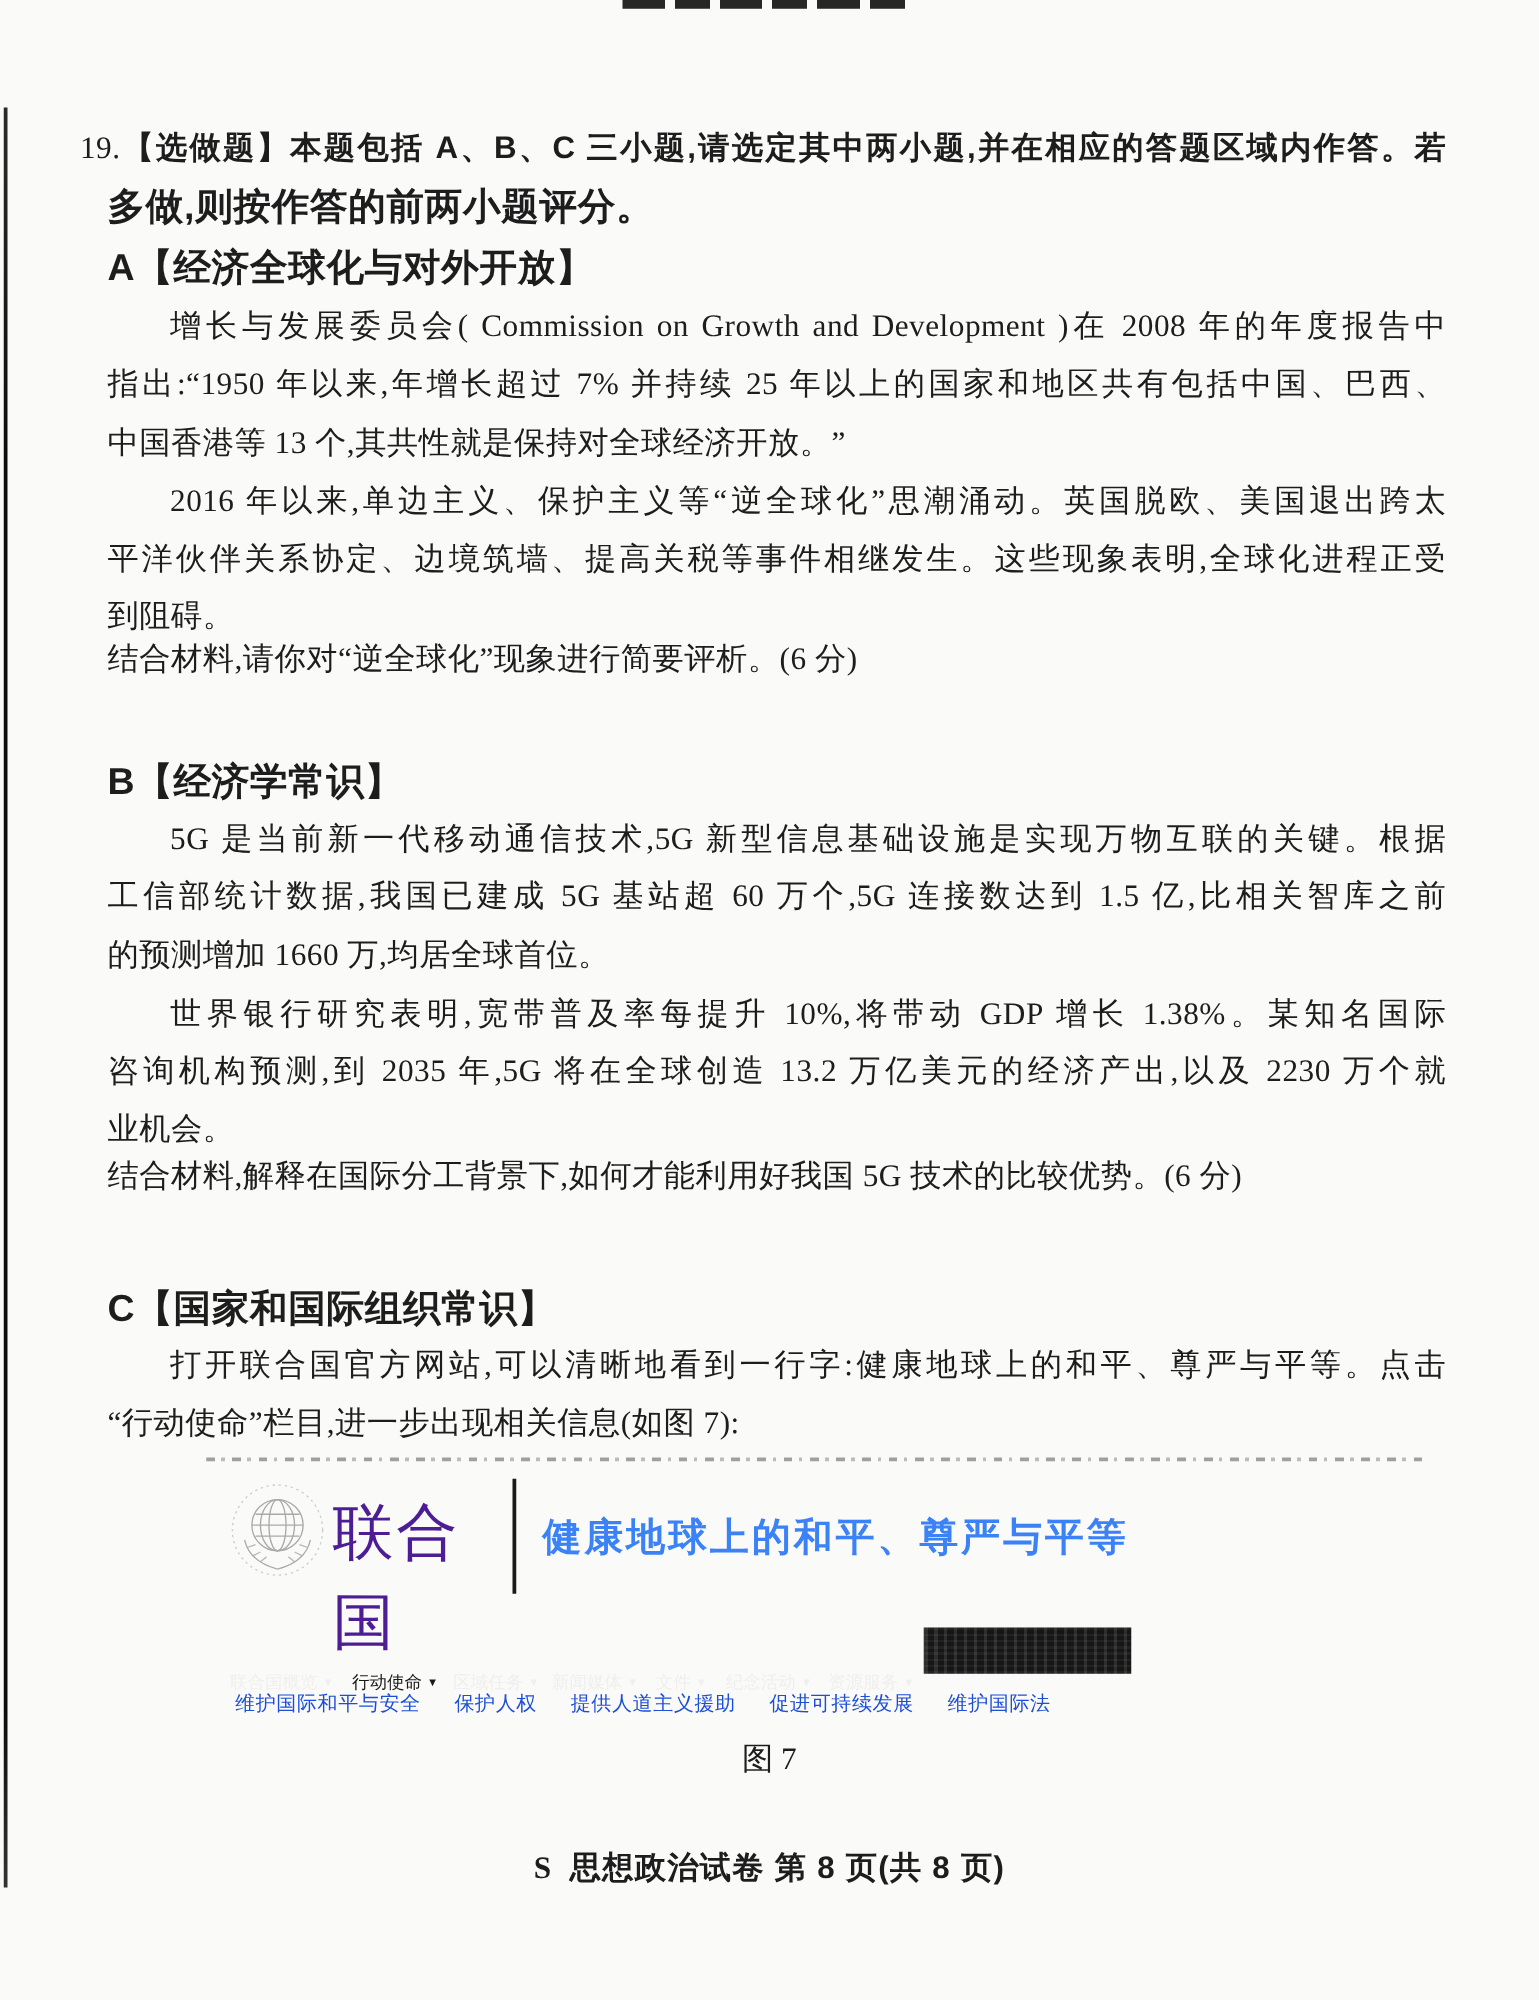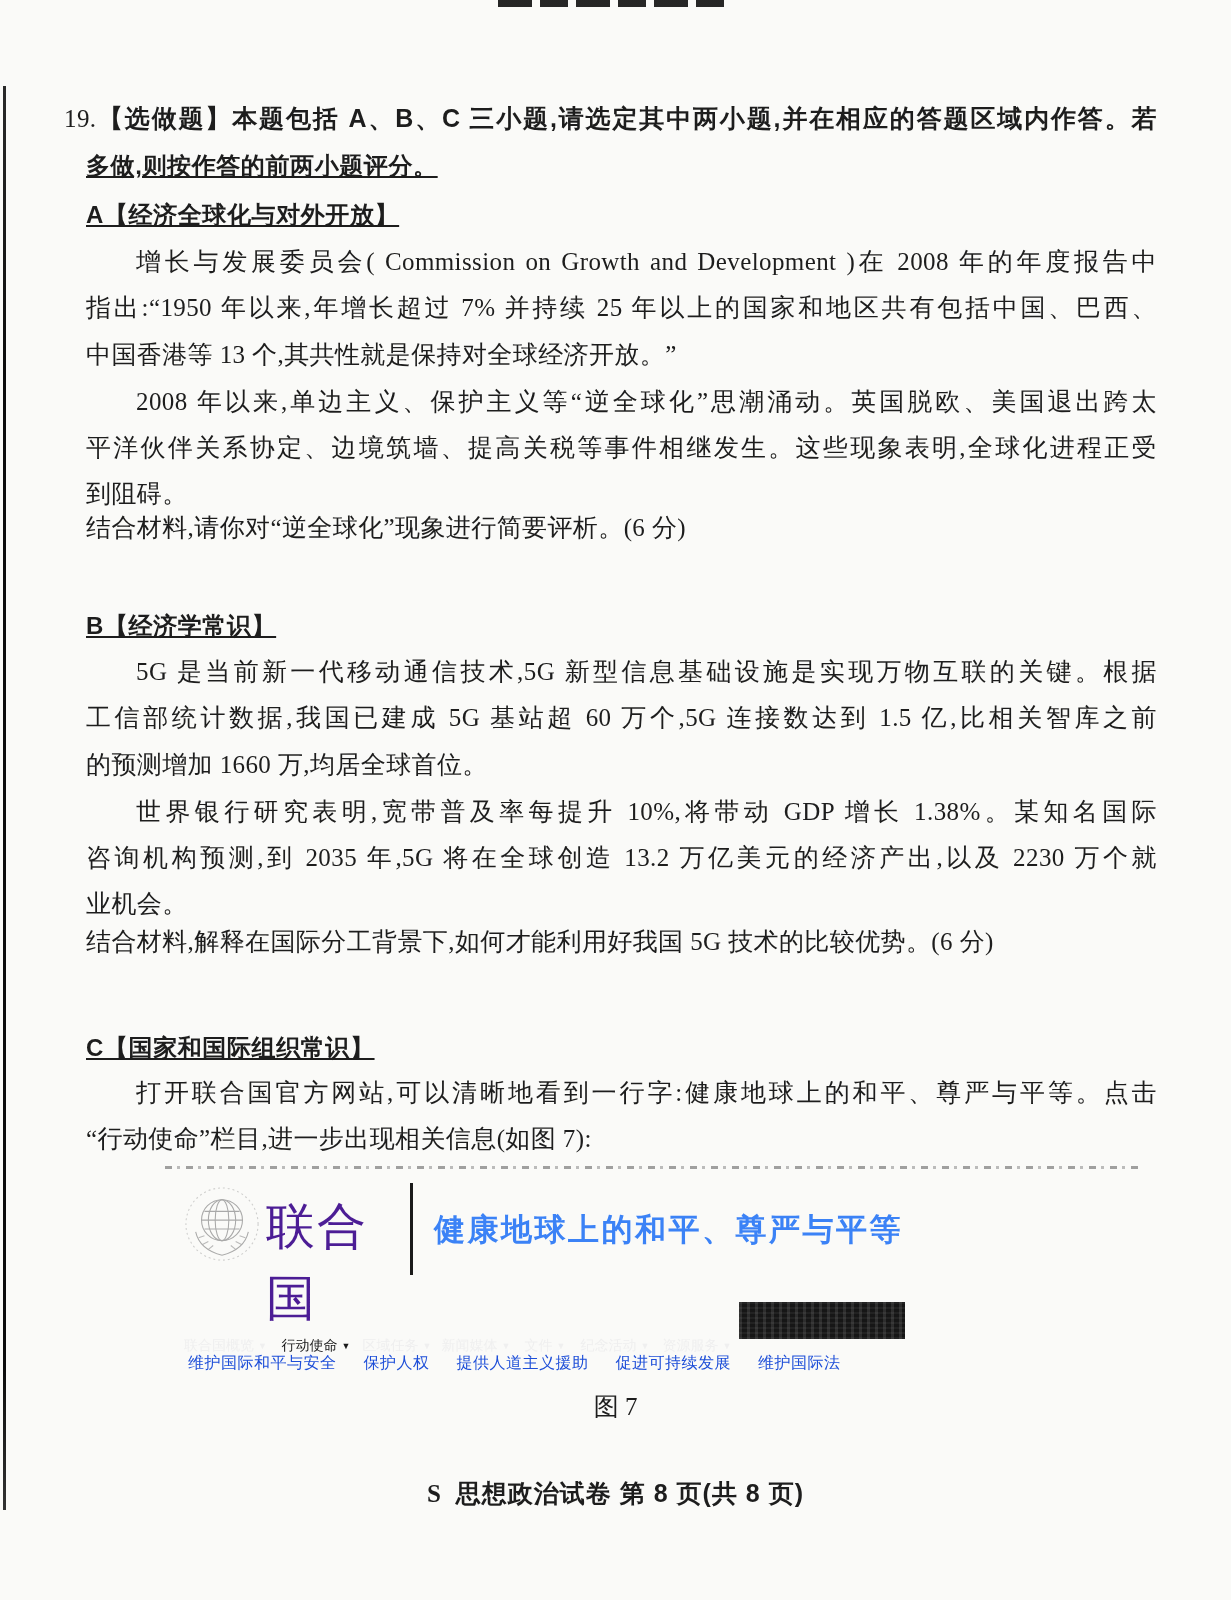--- a/index.html
+++ b/index.html
@@ -15,21 +15,21 @@
     opacity:.92;
   }
   .artifact-left{
     position:absolute;top:86px;left:3px;width:3px;height:1424px;
     background:linear-gradient(#2a2a2a,#0c0c0c 20%,#0c0c0c 90%,#333);
   }
   
   .ln{position:absolute;left:86px;width:1071px;font-size:25px;line-height:31px;letter-spacing:.4px;}
   .ind{text-indent:50px;}
   .fill{text-align:justify;text-align-last:justify;}
-  .hd{font-family:"Liberation Sans","DejaVu Sans",sans-serif;font-weight:700;font-size:24px;letter-spacing:.6px;text-decoration:underline;}
+  .hd{font-family:"Liberation Sans","DejaVu Sans",sans-serif;font-weight:700;font-size:30px;letter-spacing:.6px;}
   .q19{left:64px;width:1093px;}
   .num{font-family:"Liberation Serif","DejaVu Serif",serif;font-weight:400;}
   .bold-sans{font-family:"Liberation Sans","DejaVu Sans",sans-serif;font-weight:700;}
   
   .noise-line{
     position:absolute;top:1166px;left:165px;width:975px;height:3px;opacity:.65;
     background:repeating-linear-gradient(90deg,#6f6f6f 0 7px,transparent 7px 12px,#9a9a9a 12px 15px,transparent 15px 21px);
   }
   .emblem{position:absolute;top:1186px;left:183px;width:78px;height:80px;opacity:.75;}
   .org-name{
@@ -82,21 +82,21 @@
   <div class="artifact-top"></div>
   <div class="artifact-left"></div>
 
   <div class="ln q19 fill" style="top:103px"><span class="num">19.</span><span class="bold-sans">【选做题】本题包括 A、B、C 三小题,请选定其中两小题,并在相应的答题区域内作答。若</span></div>
   <div class="ln hd" style="top:150px">多做,则按作答的前两小题评分。</div>
 
   <div class="ln hd" style="top:199px">A【经济全球化与对外开放】</div>
   <div class="ln ind fill" style="top:246px">增长与发展委员会( Commission on Growth and Development )在 2008 年的年度报告中</div>
   <div class="ln fill" style="top:292px">指出:“1950 年以来,年增长超过 7% 并持续 25 年以上的国家和地区共有包括中国、巴西、</div>
   <div class="ln" style="top:339px">中国香港等 13 个,其共性就是保持对全球经济开放。”</div>
-  <div class="ln ind fill" style="top:386px">2008 年以来,单边主义、保护主义等“逆全球化”思潮涌动。英国脱欧、美国退出跨太</div>
+  <div class="ln ind fill" style="top:386px">2016 年以来,单边主义、保护主义等“逆全球化”思潮涌动。英国脱欧、美国退出跨太</div>
   <div class="ln fill" style="top:432px">平洋伙伴关系协定、边境筑墙、提高关税等事件相继发生。这些现象表明,全球化进程正受</div>
   <div class="ln" style="top:478px">到阻碍。</div>
   <div class="ln" style="top:512px">结合材料,请你对“逆全球化”现象进行简要评析。(6 分)</div>
 
   <div class="ln hd" style="top:610px">B【经济学常识】</div>
   <div class="ln ind fill" style="top:656px">5G 是当前新一代移动通信技术,5G 新型信息基础设施是实现万物互联的关键。根据</div>
   <div class="ln fill" style="top:702px">工信部统计数据,我国已建成 5G 基站超 60 万个,5G 连接数达到 1.5 亿,比相关智库之前</div>
   <div class="ln" style="top:749px">的预测增加 1660 万,均居全球首位。</div>
   <div class="ln ind fill" style="top:796px">世界银行研究表明,宽带普及率每提升 10%,将带动 GDP 增长 1.38%。某知名国际</div>
   <div class="ln fill" style="top:842px">咨询机构预测,到 2035 年,5G 将在全球创造 13.2 万亿美元的经济产出,以及 2230 万个就</div>

